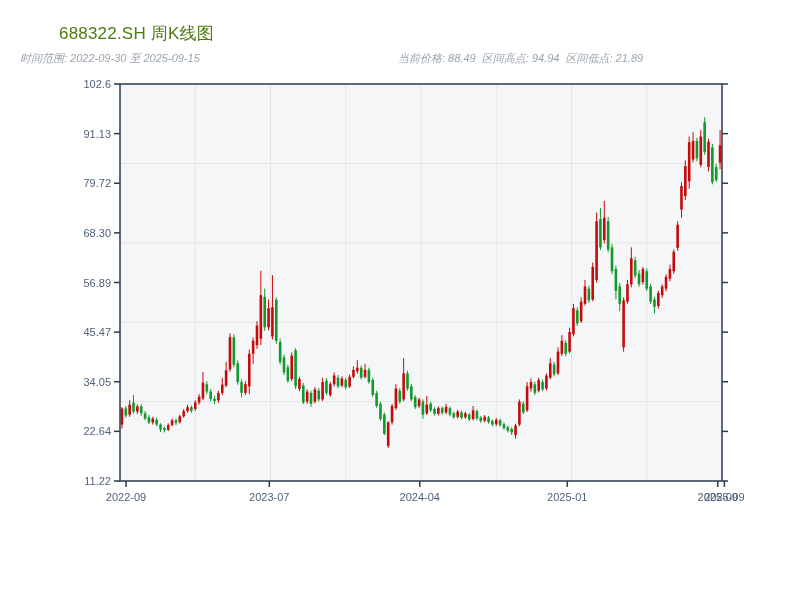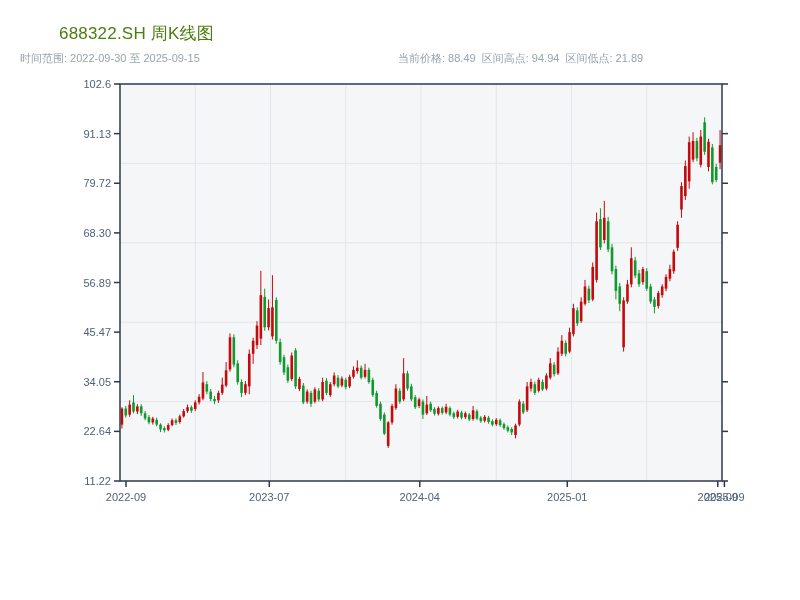--- a/index.html
+++ b/index.html
@@ -4,21 +4,21 @@
 <style>
   html,body{margin:0;padding:0;}
   body{
     width:800px;height:600px;background:#ffffff;position:relative;
     font-family:"Liberation Sans","DejaVu Sans",sans-serif;overflow:hidden;
   }
   .chart-title{
     position:absolute;left:20px;top:22px;font-size:17px;font-weight:500;
     color:#4d7c0f;letter-spacing:.2px;white-space:pre;margin-left:39px;
   }
-  .sub{position:absolute;top:51px;font-size:11px;color:#99a3ae;white-space:pre;}
+  .sub{position:absolute;top:51px;font-size:11px;color:#99a3ae;white-space:pre;font-style:italic;}
   .sub.left{left:20px;}
   .sub.right{left:398px;}
   svg{position:absolute;left:0;top:0;}
   svg text{font-family:"Liberation Sans","DejaVu Sans",sans-serif;}
 </style>
 </head>
 <body>
 
 <svg id="kchart" width="800" height="600" viewBox="0 0 800 600">
     <rect x="120" y="84" width="602" height="397" fill="#f5f6f8"></rect>

